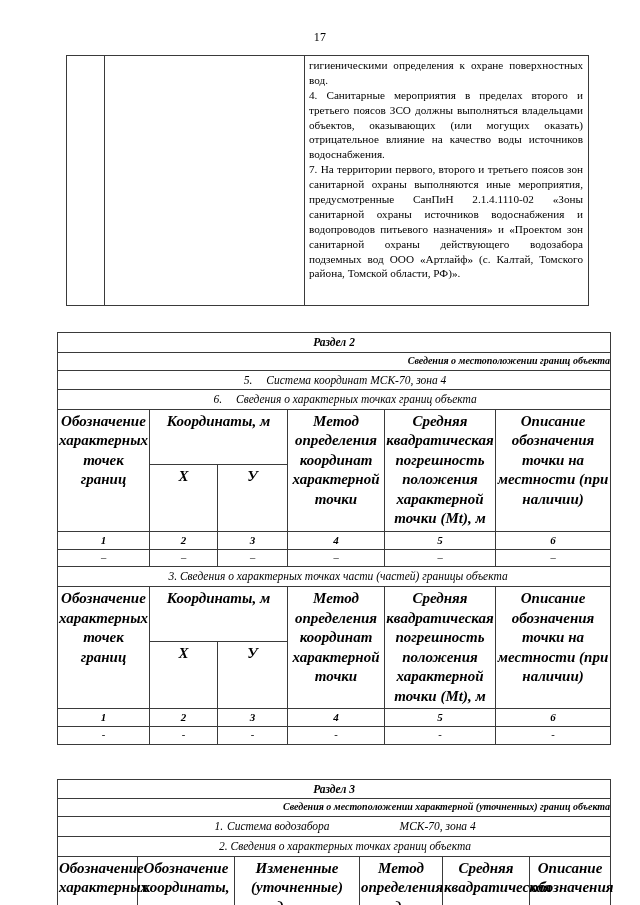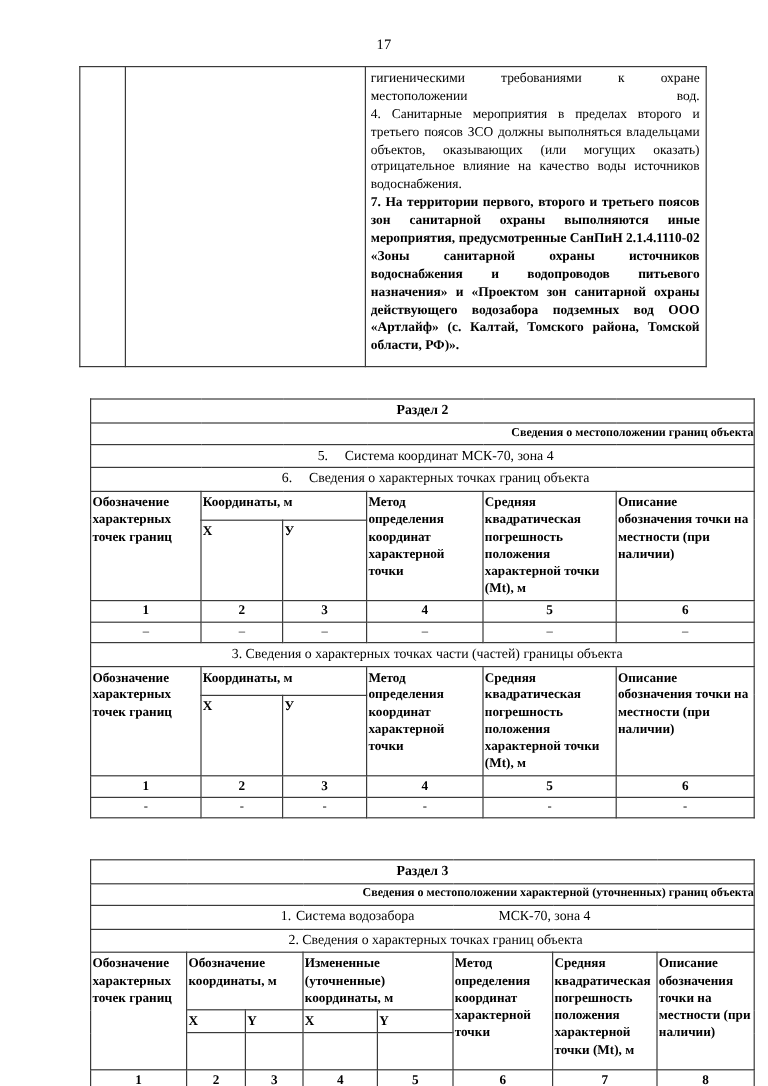--- a/index.html
+++ b/index.html
@@ -58,25 +58,24 @@
     line-height: 1.33;
     padding: 2px 5px 2px 4px;
   }
   .cell-justify p {
     margin: 0;
     text-align: justify;
     text-align-last: justify;
   }
   .cell-justify p.last {
     text-align-last: left;
-    font-weight: bold;
   }
 
   
-  .sect-wrap { margin-left: 75px; }
+  .sect-wrap { margin-left: 57px; font-style: italic; }
   .tbl-sect { width: 553px; }
   .tbl-sect td { padding: 1px 2px; }
 
   .band-title {
     text-align: center;
     font-weight: bold;
     font-size: 11.5px;
     padding: 2px 0 2px 0 !important;
   }
   .band-sub {
@@ -92,23 +91,23 @@
     font-weight: normal;
   }
   .band-line.indent-sm {
     padding-left: 8px !important;
   }
   .band-line .numlbl { display: inline-block; }
   .band-line .gap { display: inline-block; width: 14px; }
   .band-line .gap-wide { display: inline-block; width: 70px; }
 
   .hdr {
-    text-align: left;
+    text-align: center;
     font-weight: bold;
-    font-size: 11px;
+    font-size: 15px;
     line-height: 1.3;
     vertical-align: top;
     padding: 2px 1px !important;
   }
   .numrow td {
     text-align: center;
     font-weight: bold;
     font-size: 11px;
     padding: 1px 0 2px 0 !important;
   }
@@ -144,21 +143,21 @@
     <colgroup>
       <col style="width:38px">
       <col style="width:200px">
       <col style="width:284px">
     </colgroup>
     <tbody>
         <tr>
       <td></td>
       <td></td>
       <td class="cell-justify">
-        <p>гигиеническими требованиями к охране местоположении вод.</p>
+        <p>гигиеническими определения к охране поверхностных вод.</p>
         <p>4. Санитарные мероприятия в пределах второго и третьего поясов ЗСО должны выполняться владельцами объектов, оказывающих (или могущих оказать) отрицательное влияние на качество воды источников водоснабжения.</p>
         <p class="last">7. На территории первого, второго и третьего поясов зон санитарной охраны выполняются иные мероприятия, предусмотренные СанПиН 2.1.4.1110-02 «Зоны санитарной охраны источников водоснабжения и водопроводов питьевого назначения» и «Проектом зон санитарной охраны действующего водозабора подземных вод ООО «Артлайф» (с. Калтай, Томского района, Томской области, РФ)».</p>
       </td>
     </tr>
   </tbody>
     </table>
 
   <div class="gap-block"></div>
 
   <div class="sect-wrap">

